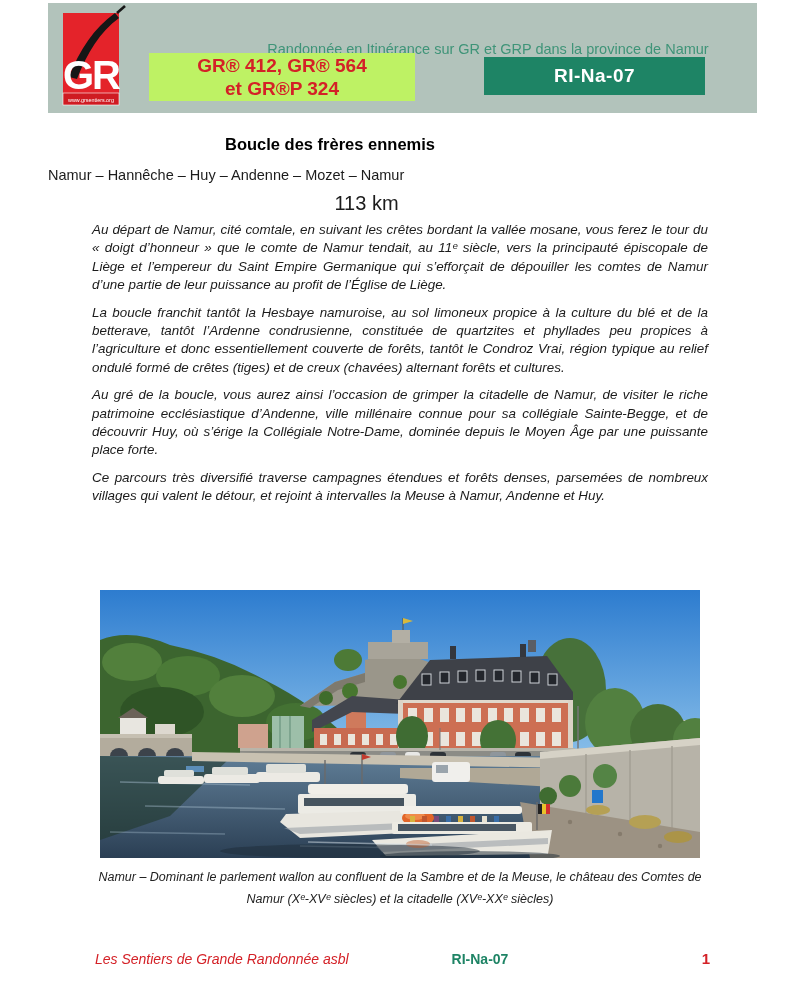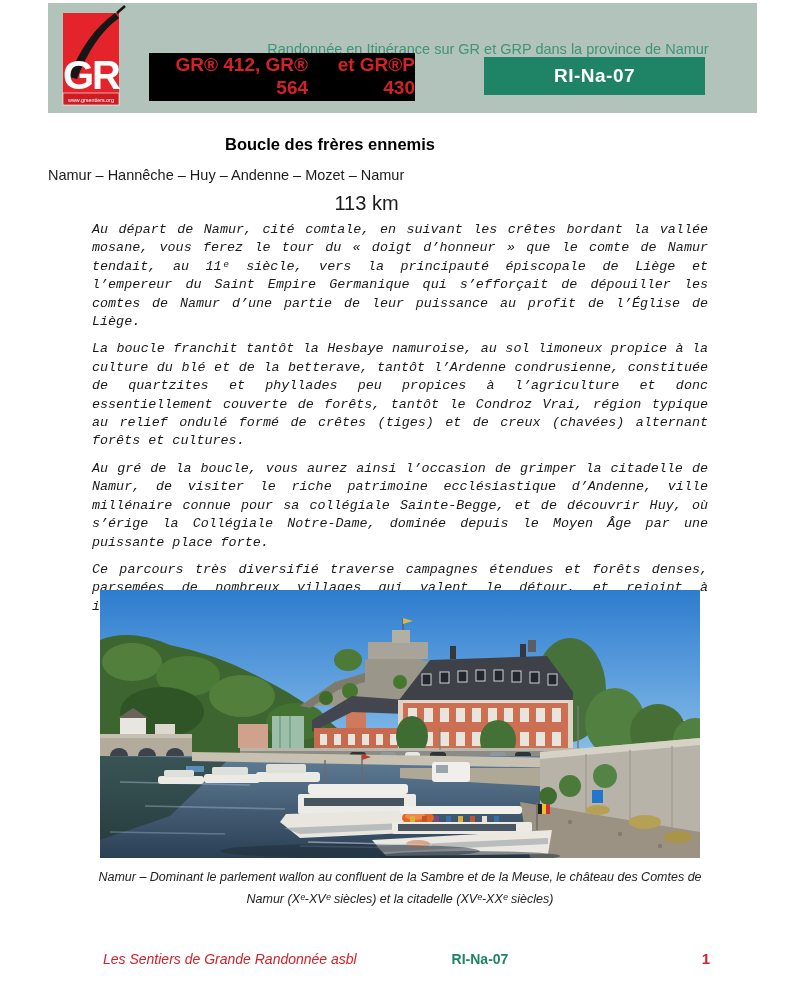--- a/index.html
+++ b/index.html
@@ -5,41 +5,41 @@
   html,body{margin:0;padding:0;background:#ffffff;}
   .page{
     position:relative;width:800px;height:1000px;background:#ffffff;
     font-family:"Liberation Sans", sans-serif;color:#1c1c1c;overflow:hidden;
   }
   
   .banner{position:absolute;left:48px;top:3px;width:709px;height:110px;background:#b2c3bb;}
   .logo-svg{position:absolute;left:12px;top:2px;width:66px;height:106px;overflow:visible;}
   .banner-label{position:absolute;left:170px;top:22px;width:540px;text-align:center;
     font-size:14.5px;color:#3f9478;margin-top:16px;}
-  .codes-box{position:absolute;left:101px;top:50px;width:266px;height:48px;background:#000000;
-    display:flex;flex-direction:row;justify-content:center;text-align:right;}
+  .codes-box{position:absolute;left:101px;top:50px;width:266px;height:48px;background:#bef264;
+    display:flex;flex-direction:column;justify-content:center;text-align:center;}
   .codes-box span{display:block;font-weight:bold;font-size:19px;line-height:23px;color:#d42127;}
   .route-box{position:absolute;left:436px;top:54px;width:221px;height:38px;background:#1e8465;
     text-align:center;}
   .route-box span{font-weight:bold;font-size:19px;line-height:38px;color:#ffffff;letter-spacing:.5px;}
   
   .title{position:absolute;left:0;top:135px;width:660px;text-align:center;
     font-weight:bold;font-size:16.5px;color:#000;}
   .route-line{position:absolute;left:0;top:167px;width:800px;font-size:14.5px;padding-left:48px;}
   .distance{position:absolute;left:0;top:192px;width:733px;text-align:center;font-size:20px;}
   
   .body-text{position:absolute;left:92px;top:221px;width:616px;
     font-style:italic;font-size:13.4px;line-height:18.4px;text-align:justify;color:#1b1b1b;}
-  .body-text p{margin:0 0 9px 0;font-family:Liberation Mono, monospace;}
+  .body-text p{margin:0 0 9px 0;}
   
   .photo{position:absolute;left:100px;top:590px;width:600px;height:268px;display:block;}
   .caption{position:absolute;left:92px;top:866px;width:616px;text-align:center;
     font-style:italic;font-size:12.5px;line-height:22px;color:#222;}
   
-  .footer-org{position:absolute;left:95px;top:951px;font-style:italic;font-size:14px;color:#d42127;margin-left:8px;}
+  .footer-org{position:absolute;left:95px;top:951px;font-style:italic;font-size:14px;color:#d42127;}
   .footer-code{position:absolute;left:400px;top:951px;width:160px;text-align:center;
     font-weight:bold;font-size:14px;color:#1e8465;}
   .footer-page{position:absolute;left:688px;top:950px;width:22px;text-align:right;
     font-weight:bold;font-size:15px;color:#d42127;}
 </style>
 </head>
 <body>
 
 <div class="page">
 
@@ -53,21 +53,21 @@
         <text x="31" y="84" text-anchor="middle" font-size="40" font-weight="bold" fill="#ffffff" letter-spacing="-2">GR</text>
         <rect x="3" y="88" width="56" height="12" fill="#cf1b22" stroke="#ffffff" stroke-width="0.6"></rect>
         <text x="31" y="96.5" text-anchor="middle" font-size="5.4" fill="#ffffff">www.grsentiers.org</text>
       </g>
     </svg>
 
     <div class="banner-label">Randonnée en Itinérance sur GR et GRP dans la province de Namur</div>
 
     <div class="codes-box">
       <span>GR® 412, GR® 564</span>
-      <span>et GR®P 430</span>
+      <span>et GR®P 324</span>
     </div>
 
     <div class="route-box">
       <span>RI-Na-07</span>
     </div>
   </div>
 
   <div class="title">Boucle des frères ennemis</div>
   <div class="route-line">Namur – Hannêche – Huy – Andenne – Mozet – Namur</div>
   <div class="distance">113 km</div>

